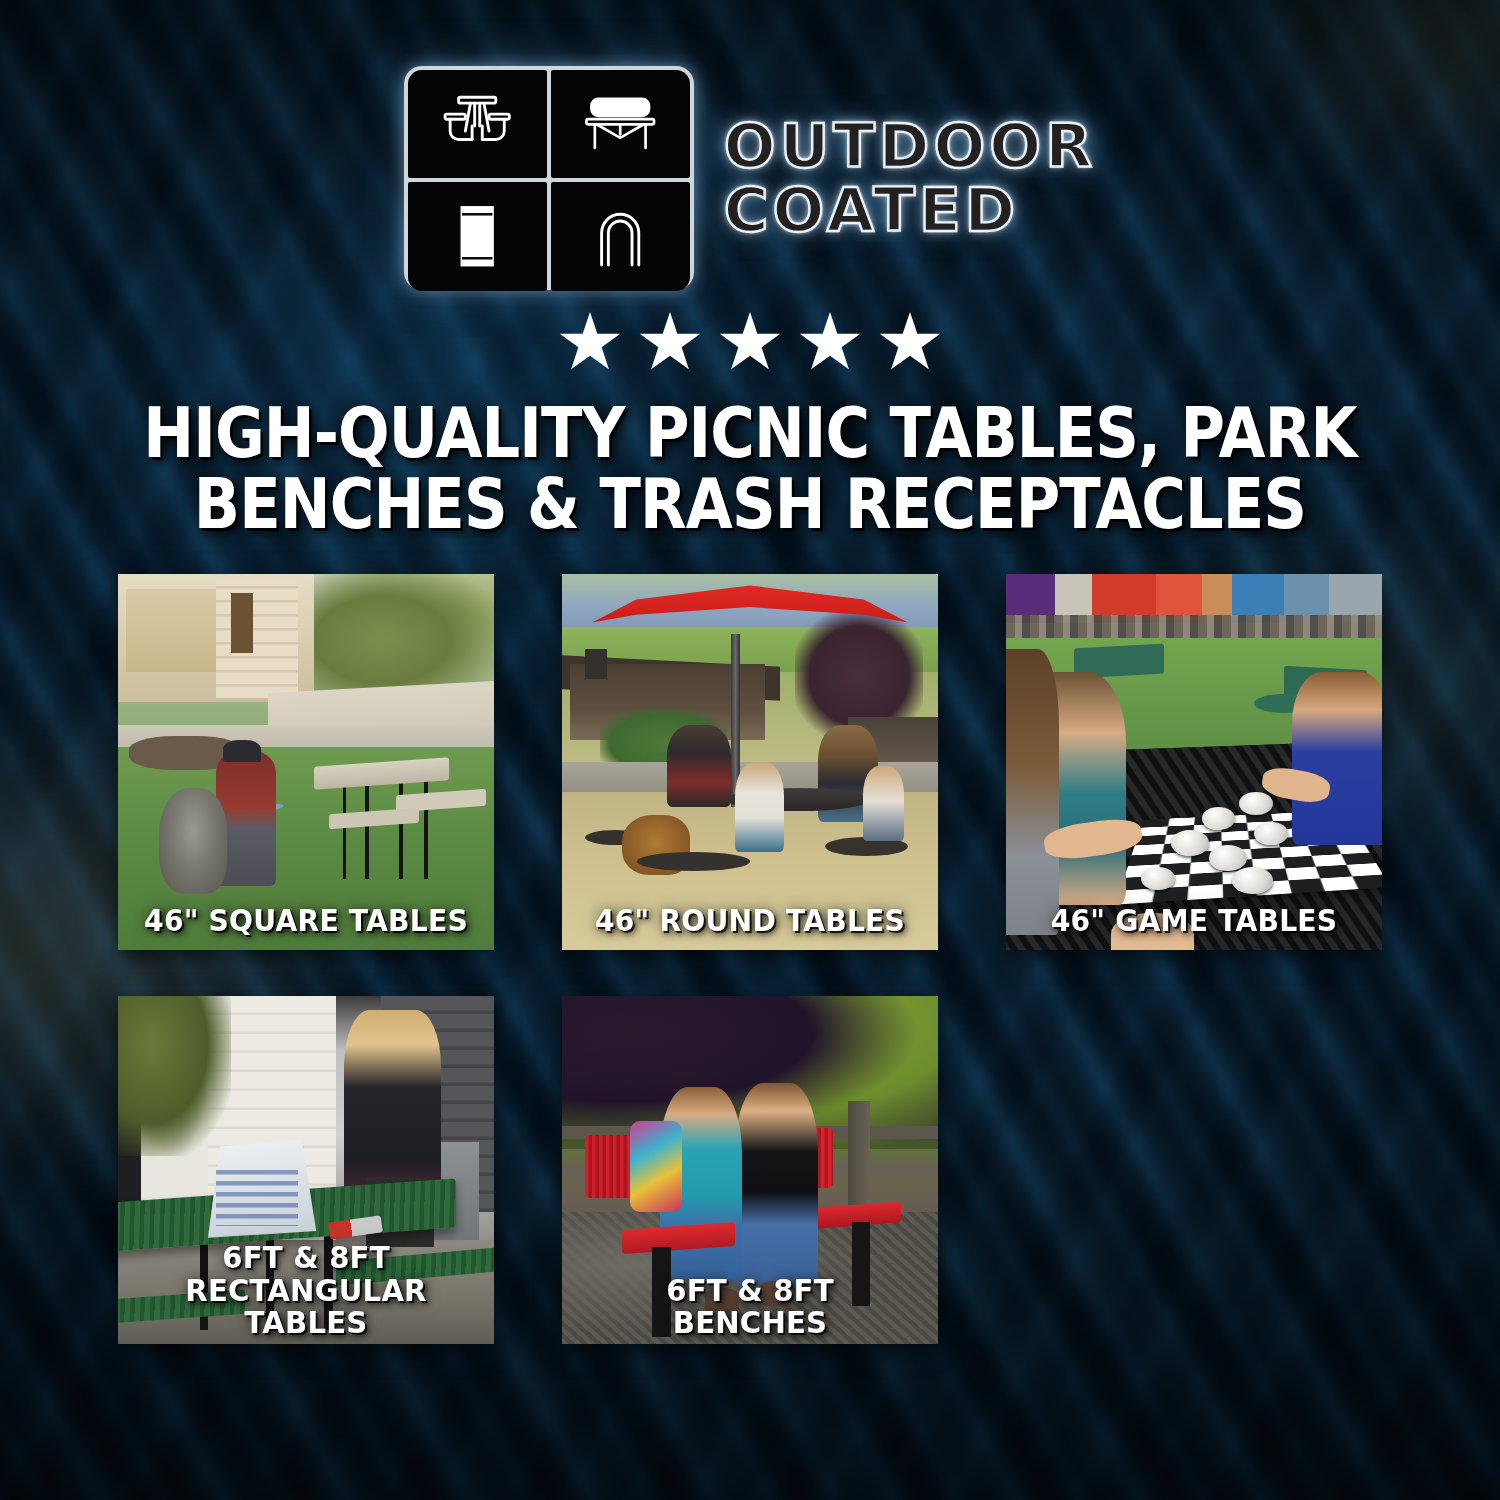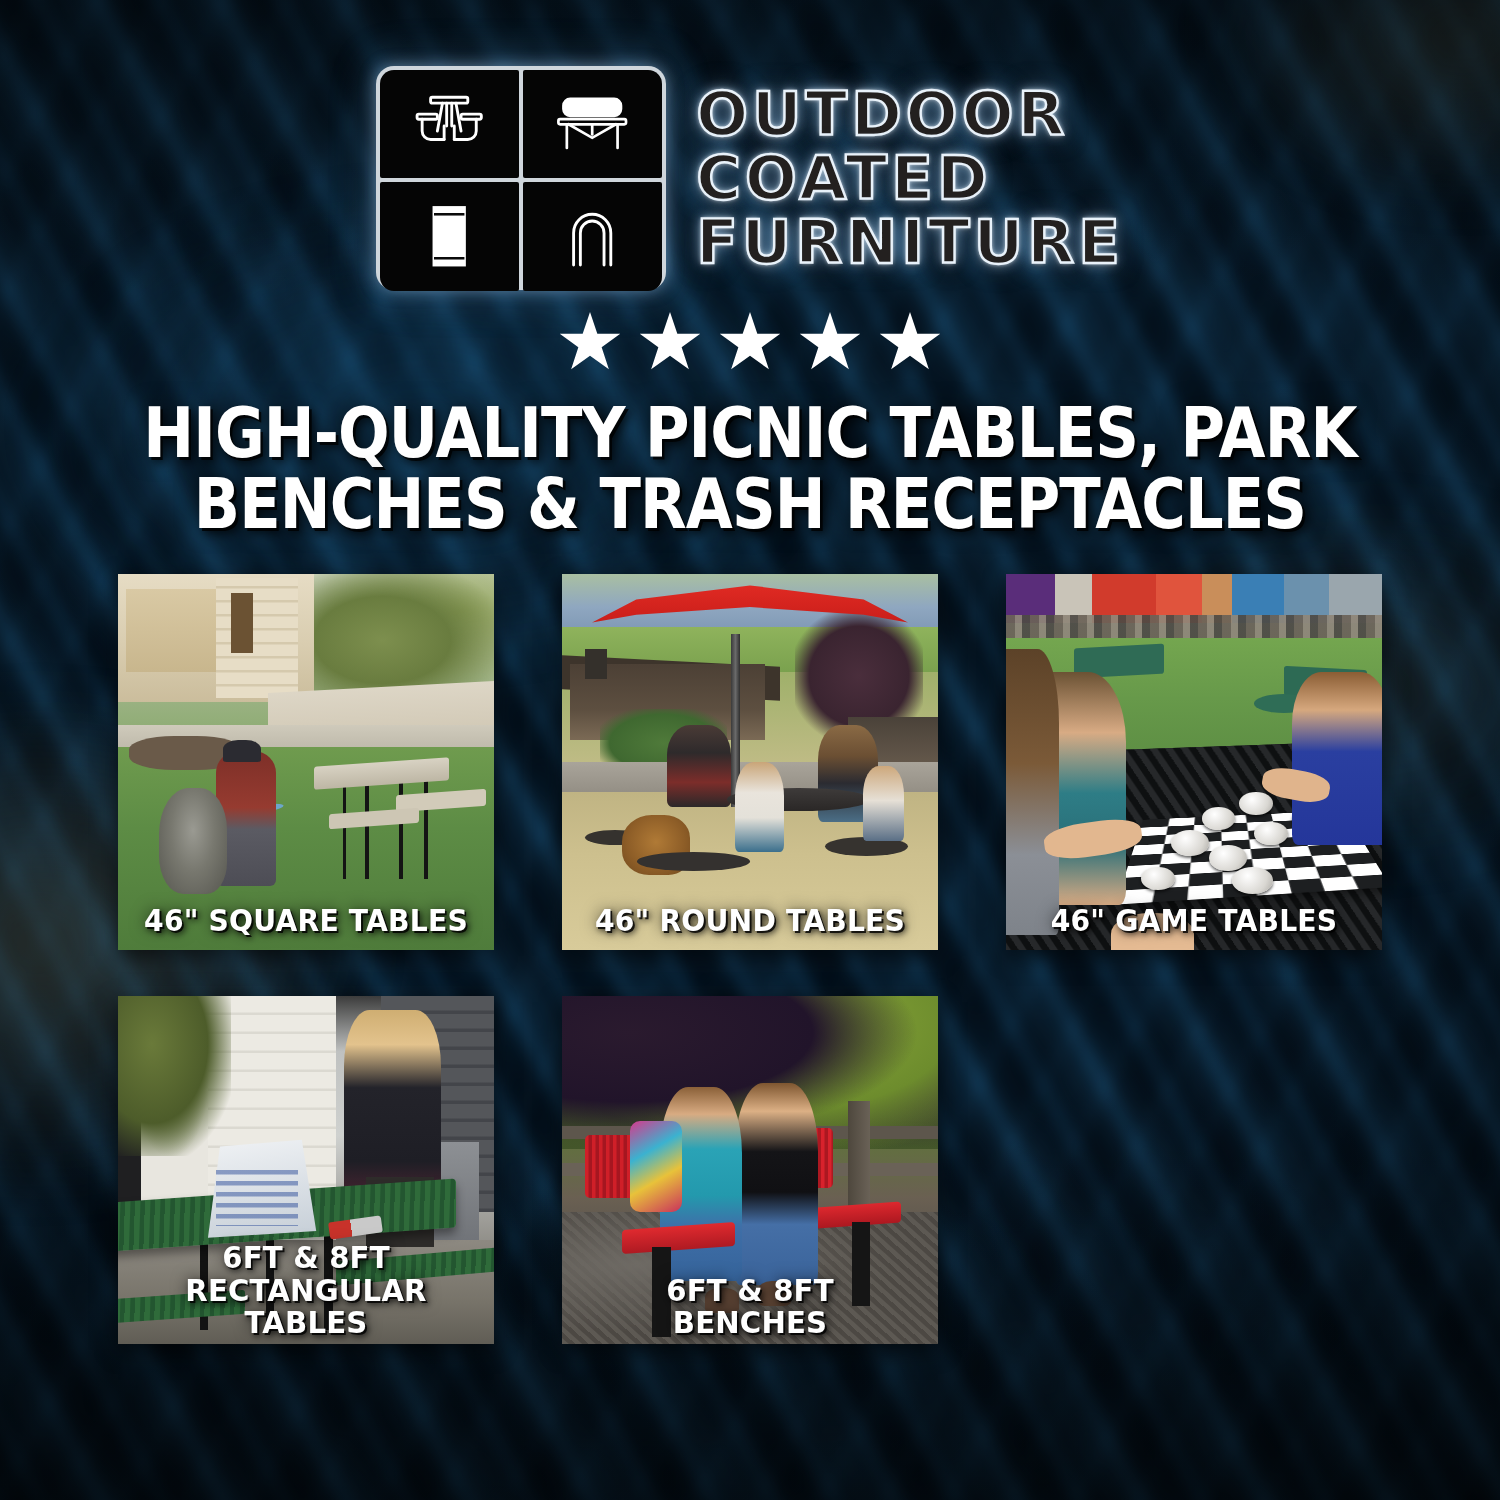--- a/index.html
+++ b/index.html
@@ -383,21 +383,20 @@
             <path d="M28 84 V46 a22 22 0 0 1 44 0 V84"></path>
             <path d="M36 84 V46 a14 14 0 0 1 28 0 V84"></path>
           </svg>
         </div>
 
       </div>
 
       <div class="wordmark">
         <div class="wordmark-line">OUTDOOR</div>
         <div class="wordmark-line">COATED</div>
-        <div class="wordmark-line">FURNITURE</div>
       </div>
 
     </div>
 
     <div class="stars">
       <div class="star"></div>
       <div class="star"></div>
       <div class="star"></div>
       <div class="star"></div>
       <div class="star"></div>

